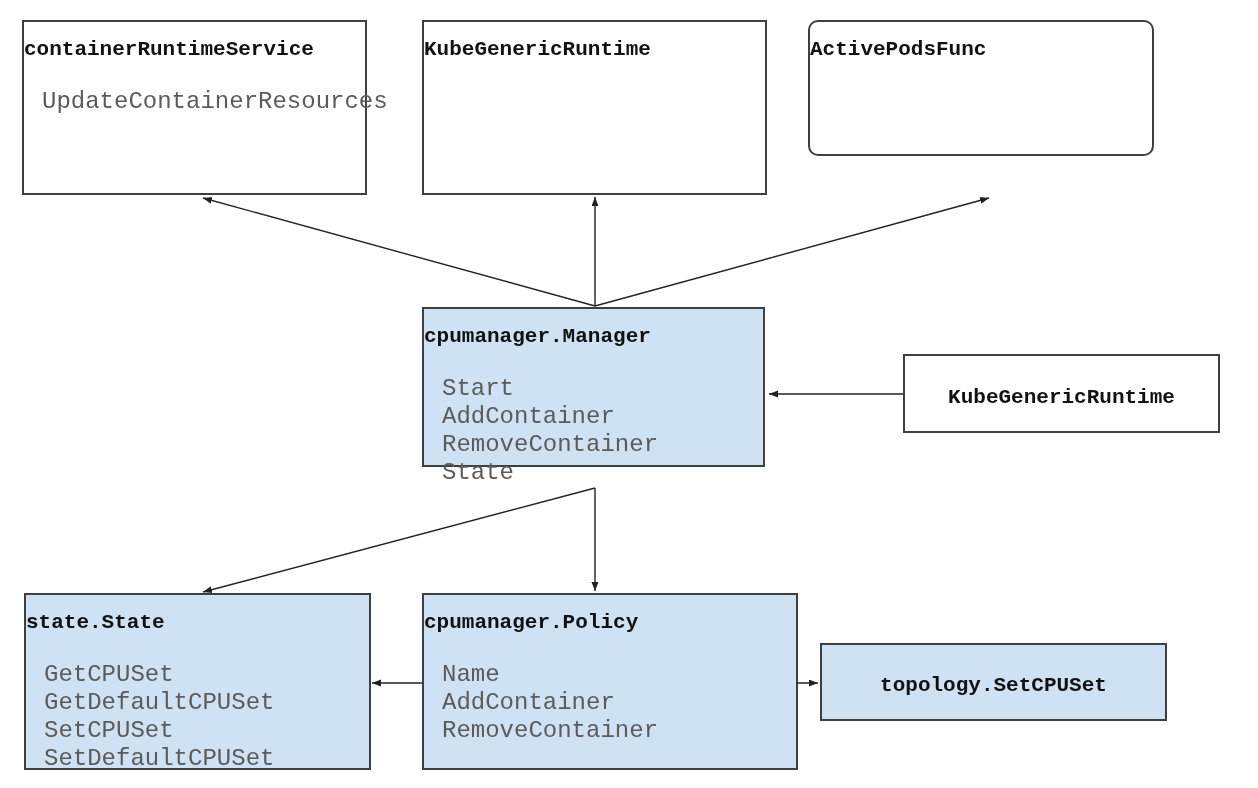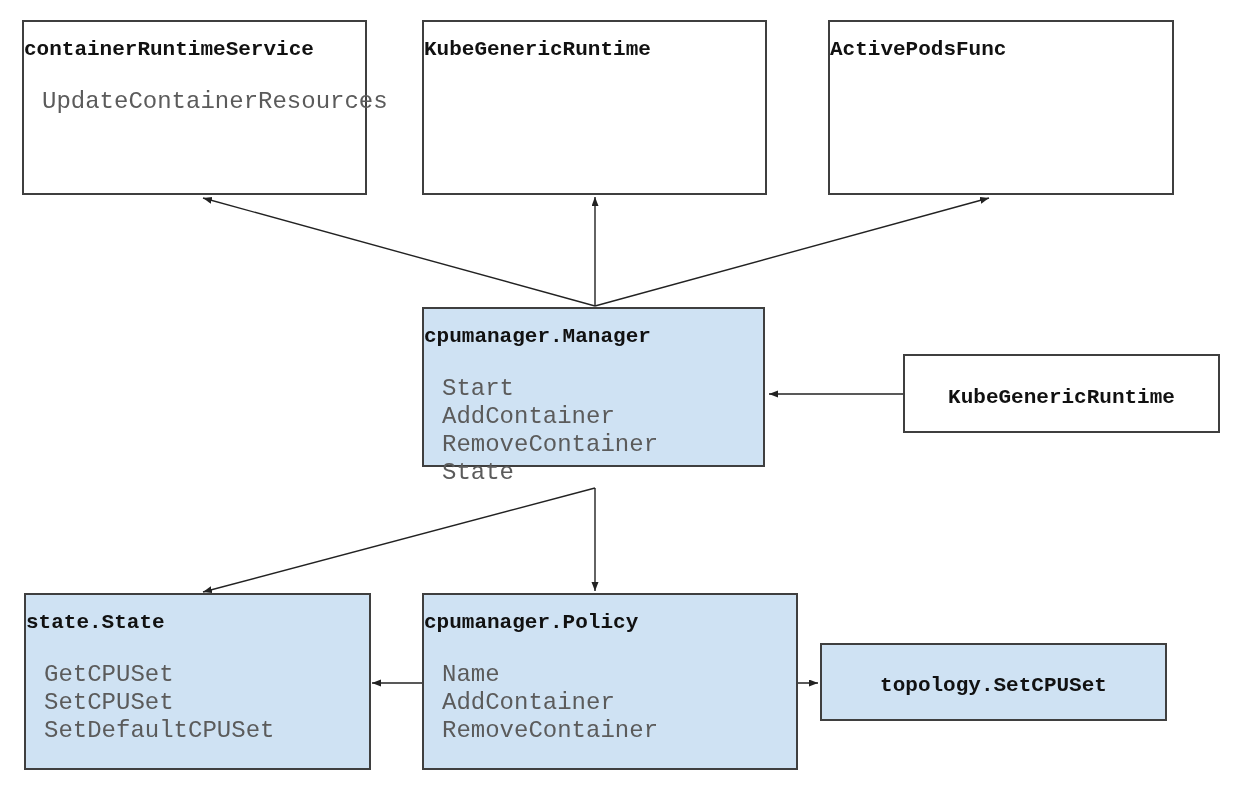--- a/index.html
+++ b/index.html
@@ -68,21 +68,21 @@
     <div class="node-title">containerRuntimeService</div>
     <div class="node-methods">
       <div>UpdateContainerResources</div>
     </div>
   </div>
 
   <div class="node" style="left:422px;top:20px;width:345px;height:175px;">
     <div class="node-title">KubeGenericRuntime</div>
   </div>
 
-  <div class="node" style="left:828px;top:20px;width:346px;height:175px;">
+  <div class="node" style="left:808px;top:20px;width:346px;height:136px;border-radius:10px;">
     <div class="node-title">ActivePodsFunc</div>
   </div>
 
   <div class="node blue" style="left:422px;top:307px;width:343px;height:160px;">
     <div class="node-title">cpumanager.Manager</div>
     <div class="node-methods">
       <div>Start</div>
       <div>AddContainer</div>
       <div>RemoveContainer</div>
       <div>State</div>
@@ -90,20 +90,21 @@
   </div>
 
   <div class="node center" style="left:903px;top:354px;width:317px;height:79px;">
     <div class="node-title">KubeGenericRuntime</div>
   </div>
 
   <div class="node blue" style="left:24px;top:593px;width:347px;height:177px;">
     <div class="node-title">state.State</div>
     <div class="node-methods">
       <div>GetCPUSet</div>
+      <div>GetDefaultCPUSet</div>
       <div>SetCPUSet</div>
       <div>SetDefaultCPUSet</div>
     </div>
   </div>
 
   <div class="node blue" style="left:422px;top:593px;width:376px;height:177px;">
     <div class="node-title">cpumanager.Policy</div>
     <div class="node-methods">
       <div>Name</div>
       <div>AddContainer</div>

